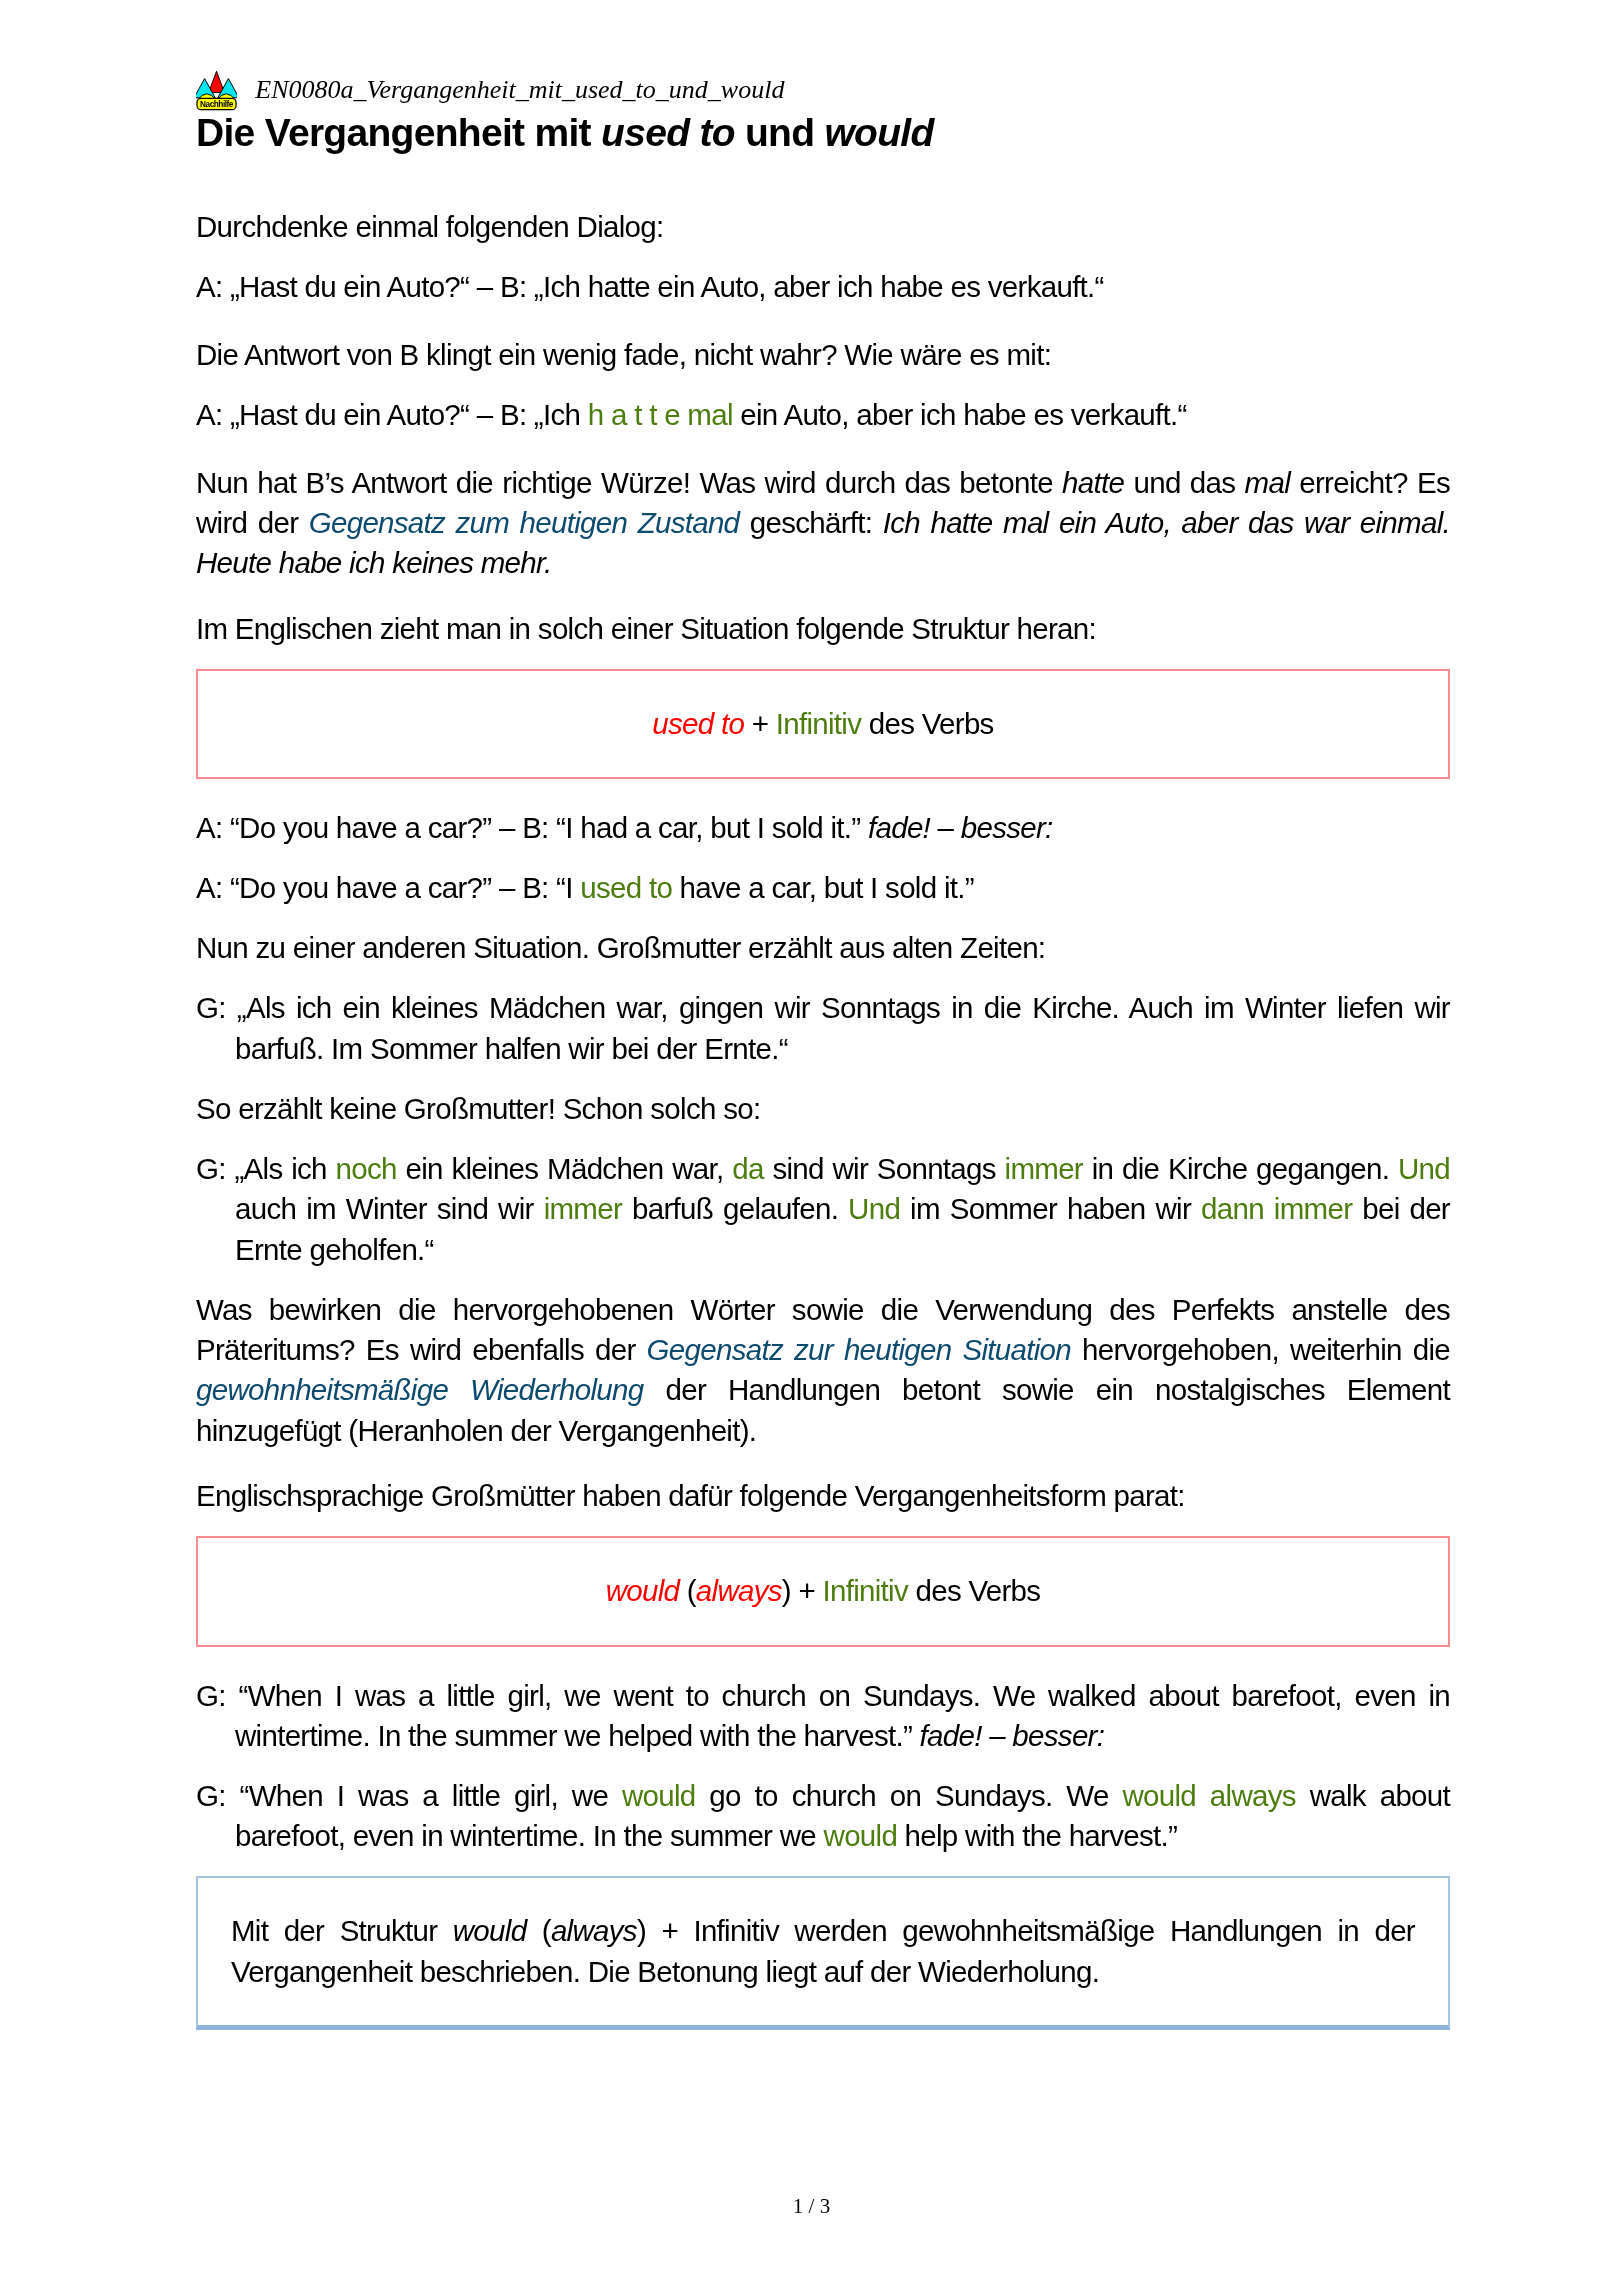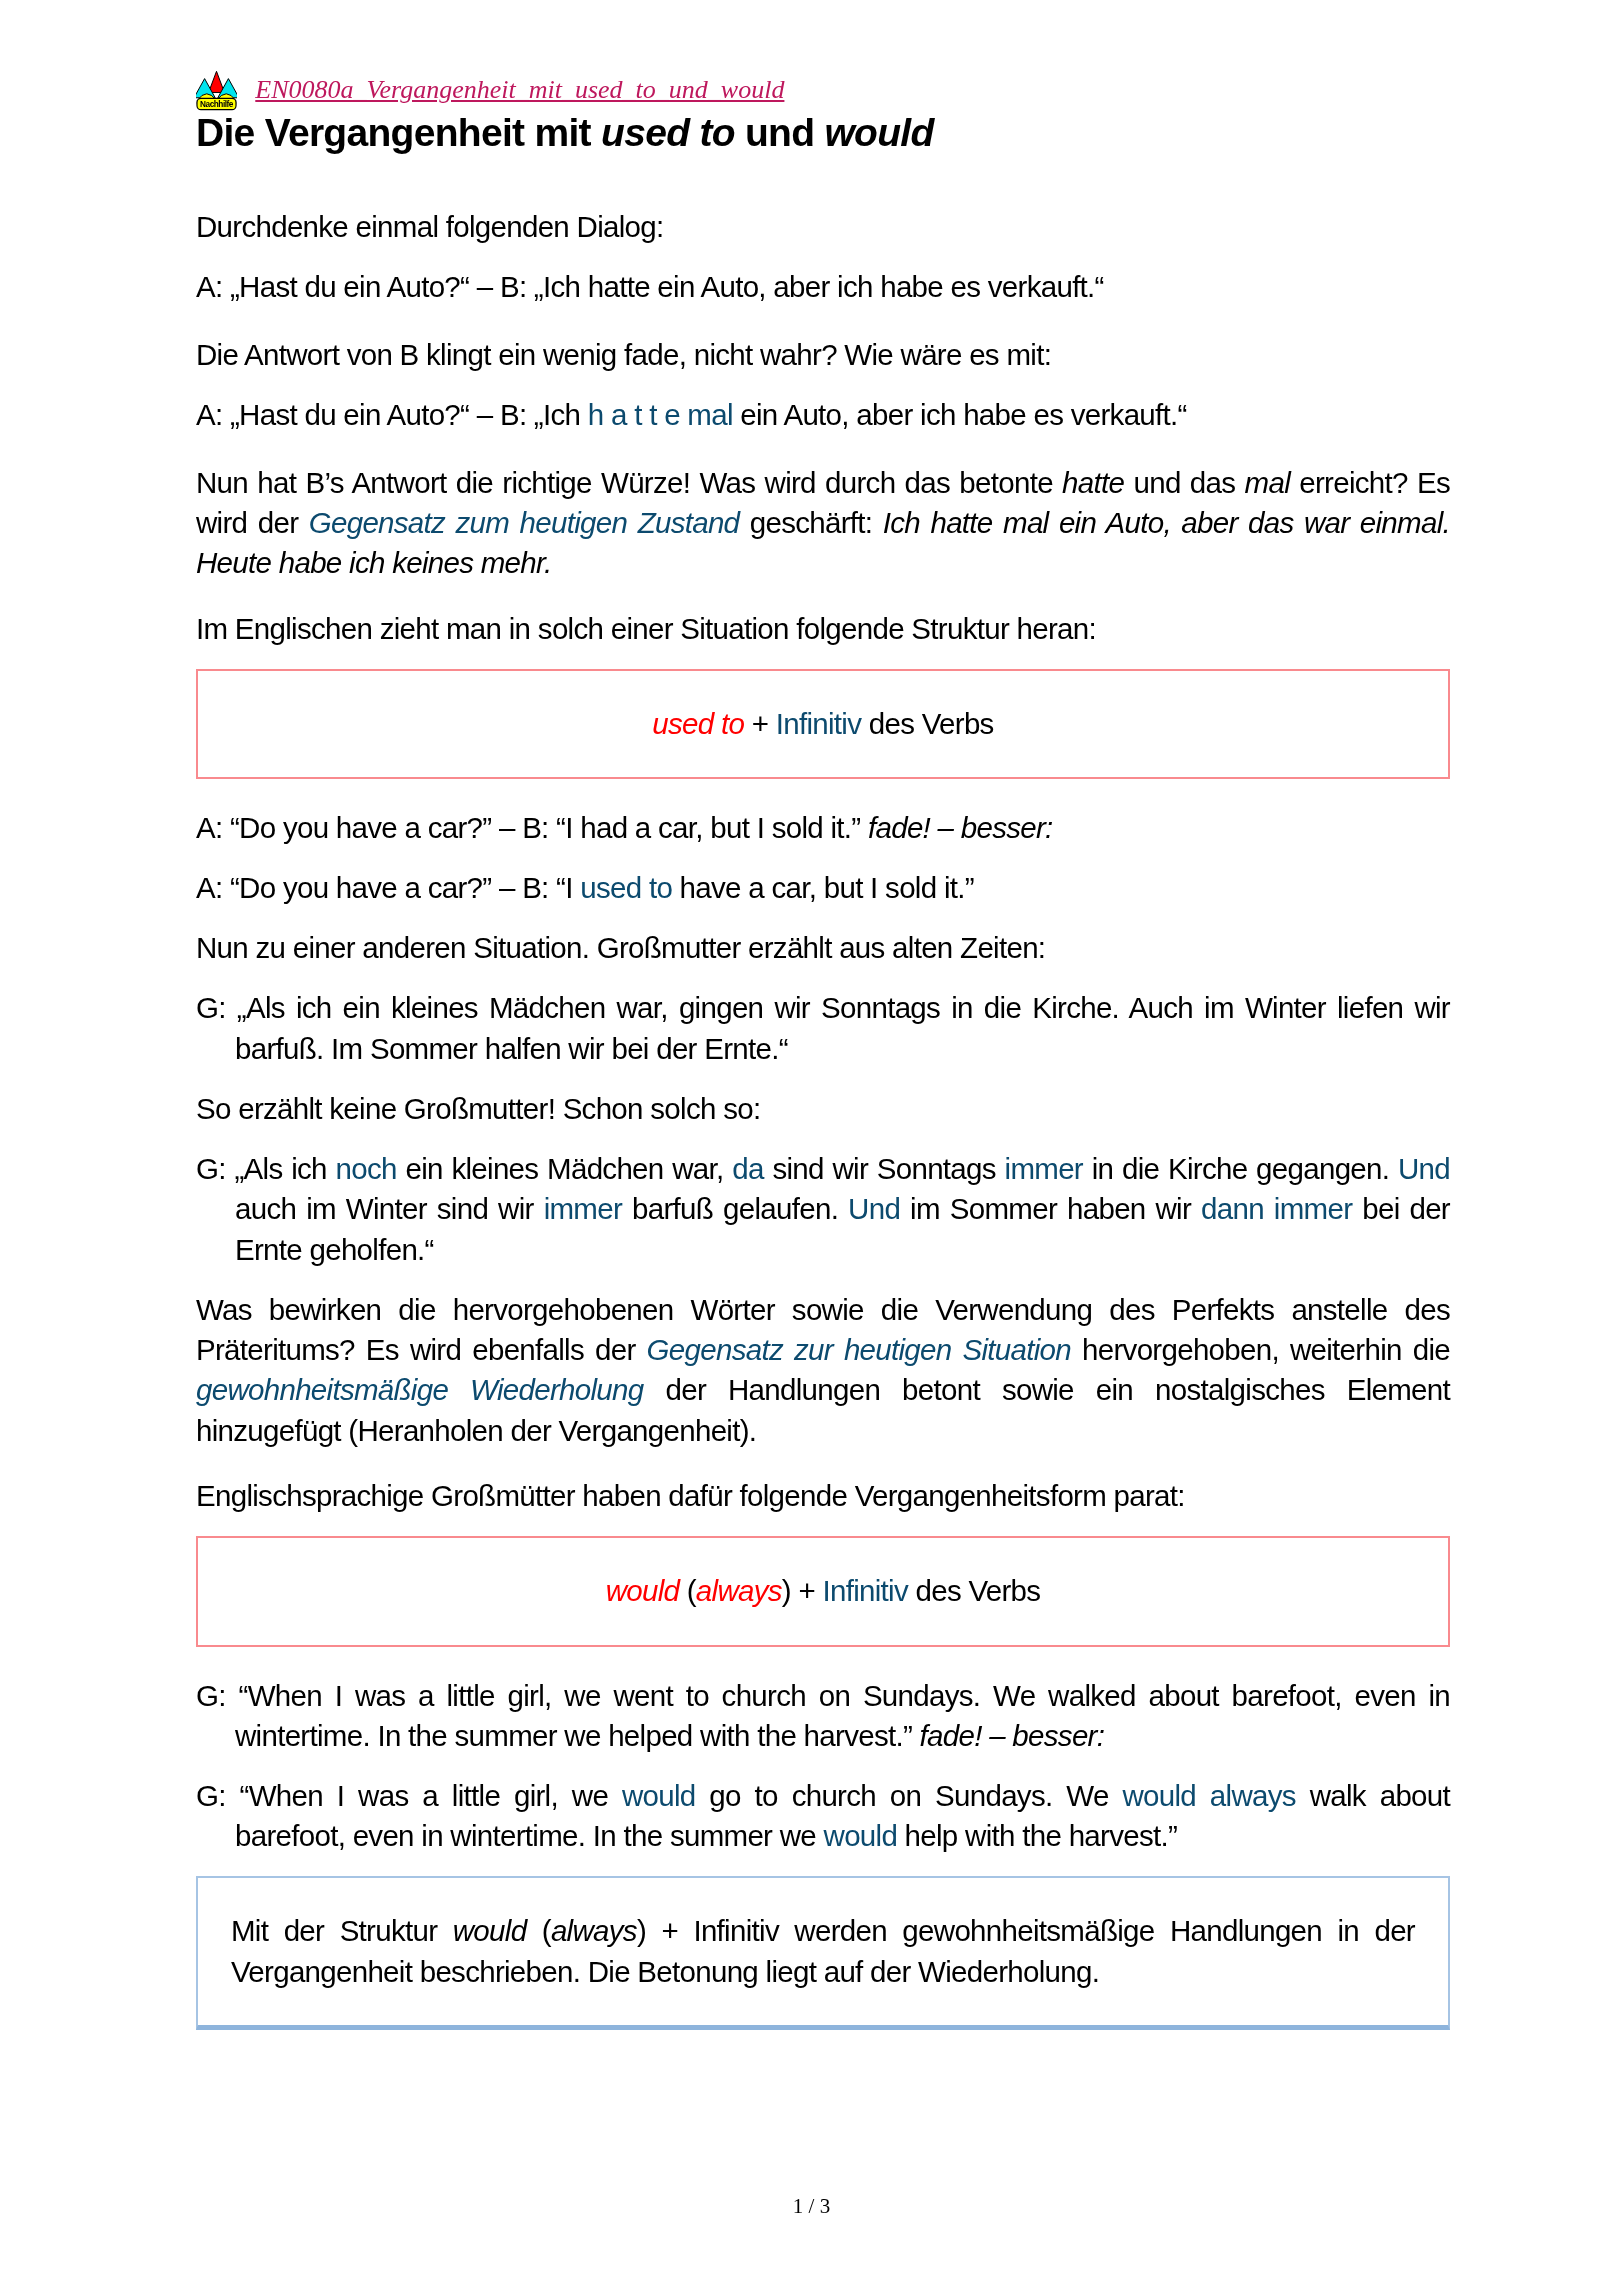--- a/index.html
+++ b/index.html
@@ -23,22 +23,21 @@
     align-items: center;
     gap: 18.3px;
     height: 42px;
   }
   .logo { width: 41px; height: 41px; flex: 0 0 auto; }
   .header-filename {
     font-family: "Liberation Serif", "DejaVu Serif", serif;
     font-style: italic;
     font-size: 26px;
     letter-spacing: 0;
-    color: #be185d;
-    text-decoration: underline;
+    color: #000000;
   }
   
   .doc-title {
     font-weight: bold;
     font-size: 39px;
     line-height: 1.15;
     margin: 0 0 51px 0;
     letter-spacing: -0.7px;
   }
   
@@ -55,21 +54,21 @@
   .box-blue {
     border: 2px solid #a6c4e4;
     border-bottom: 5.2px solid #8eb4dc;
     margin: 9.2px 0 31px 0;
     padding: 17px 17px;
     text-align: justify;
   }
   .box-blue .para, .box-red .para { margin: 16px; }
   
   .st-i  { font-style: italic; }
-  .st-r  { color: #0c4a6e; }
+  .st-r  { color: #4d7c0f; }
   .st-b  { color: #0c4a6e; font-style: italic; }
   .st-ri { color: #ff0000; font-style: italic; }
   
   .doc-footer {
     position: absolute;
     left: 0;
     bottom: 74px;
     width: 100%;
     text-align: center;
     font-family: "Liberation Serif", "DejaVu Serif", serif;

